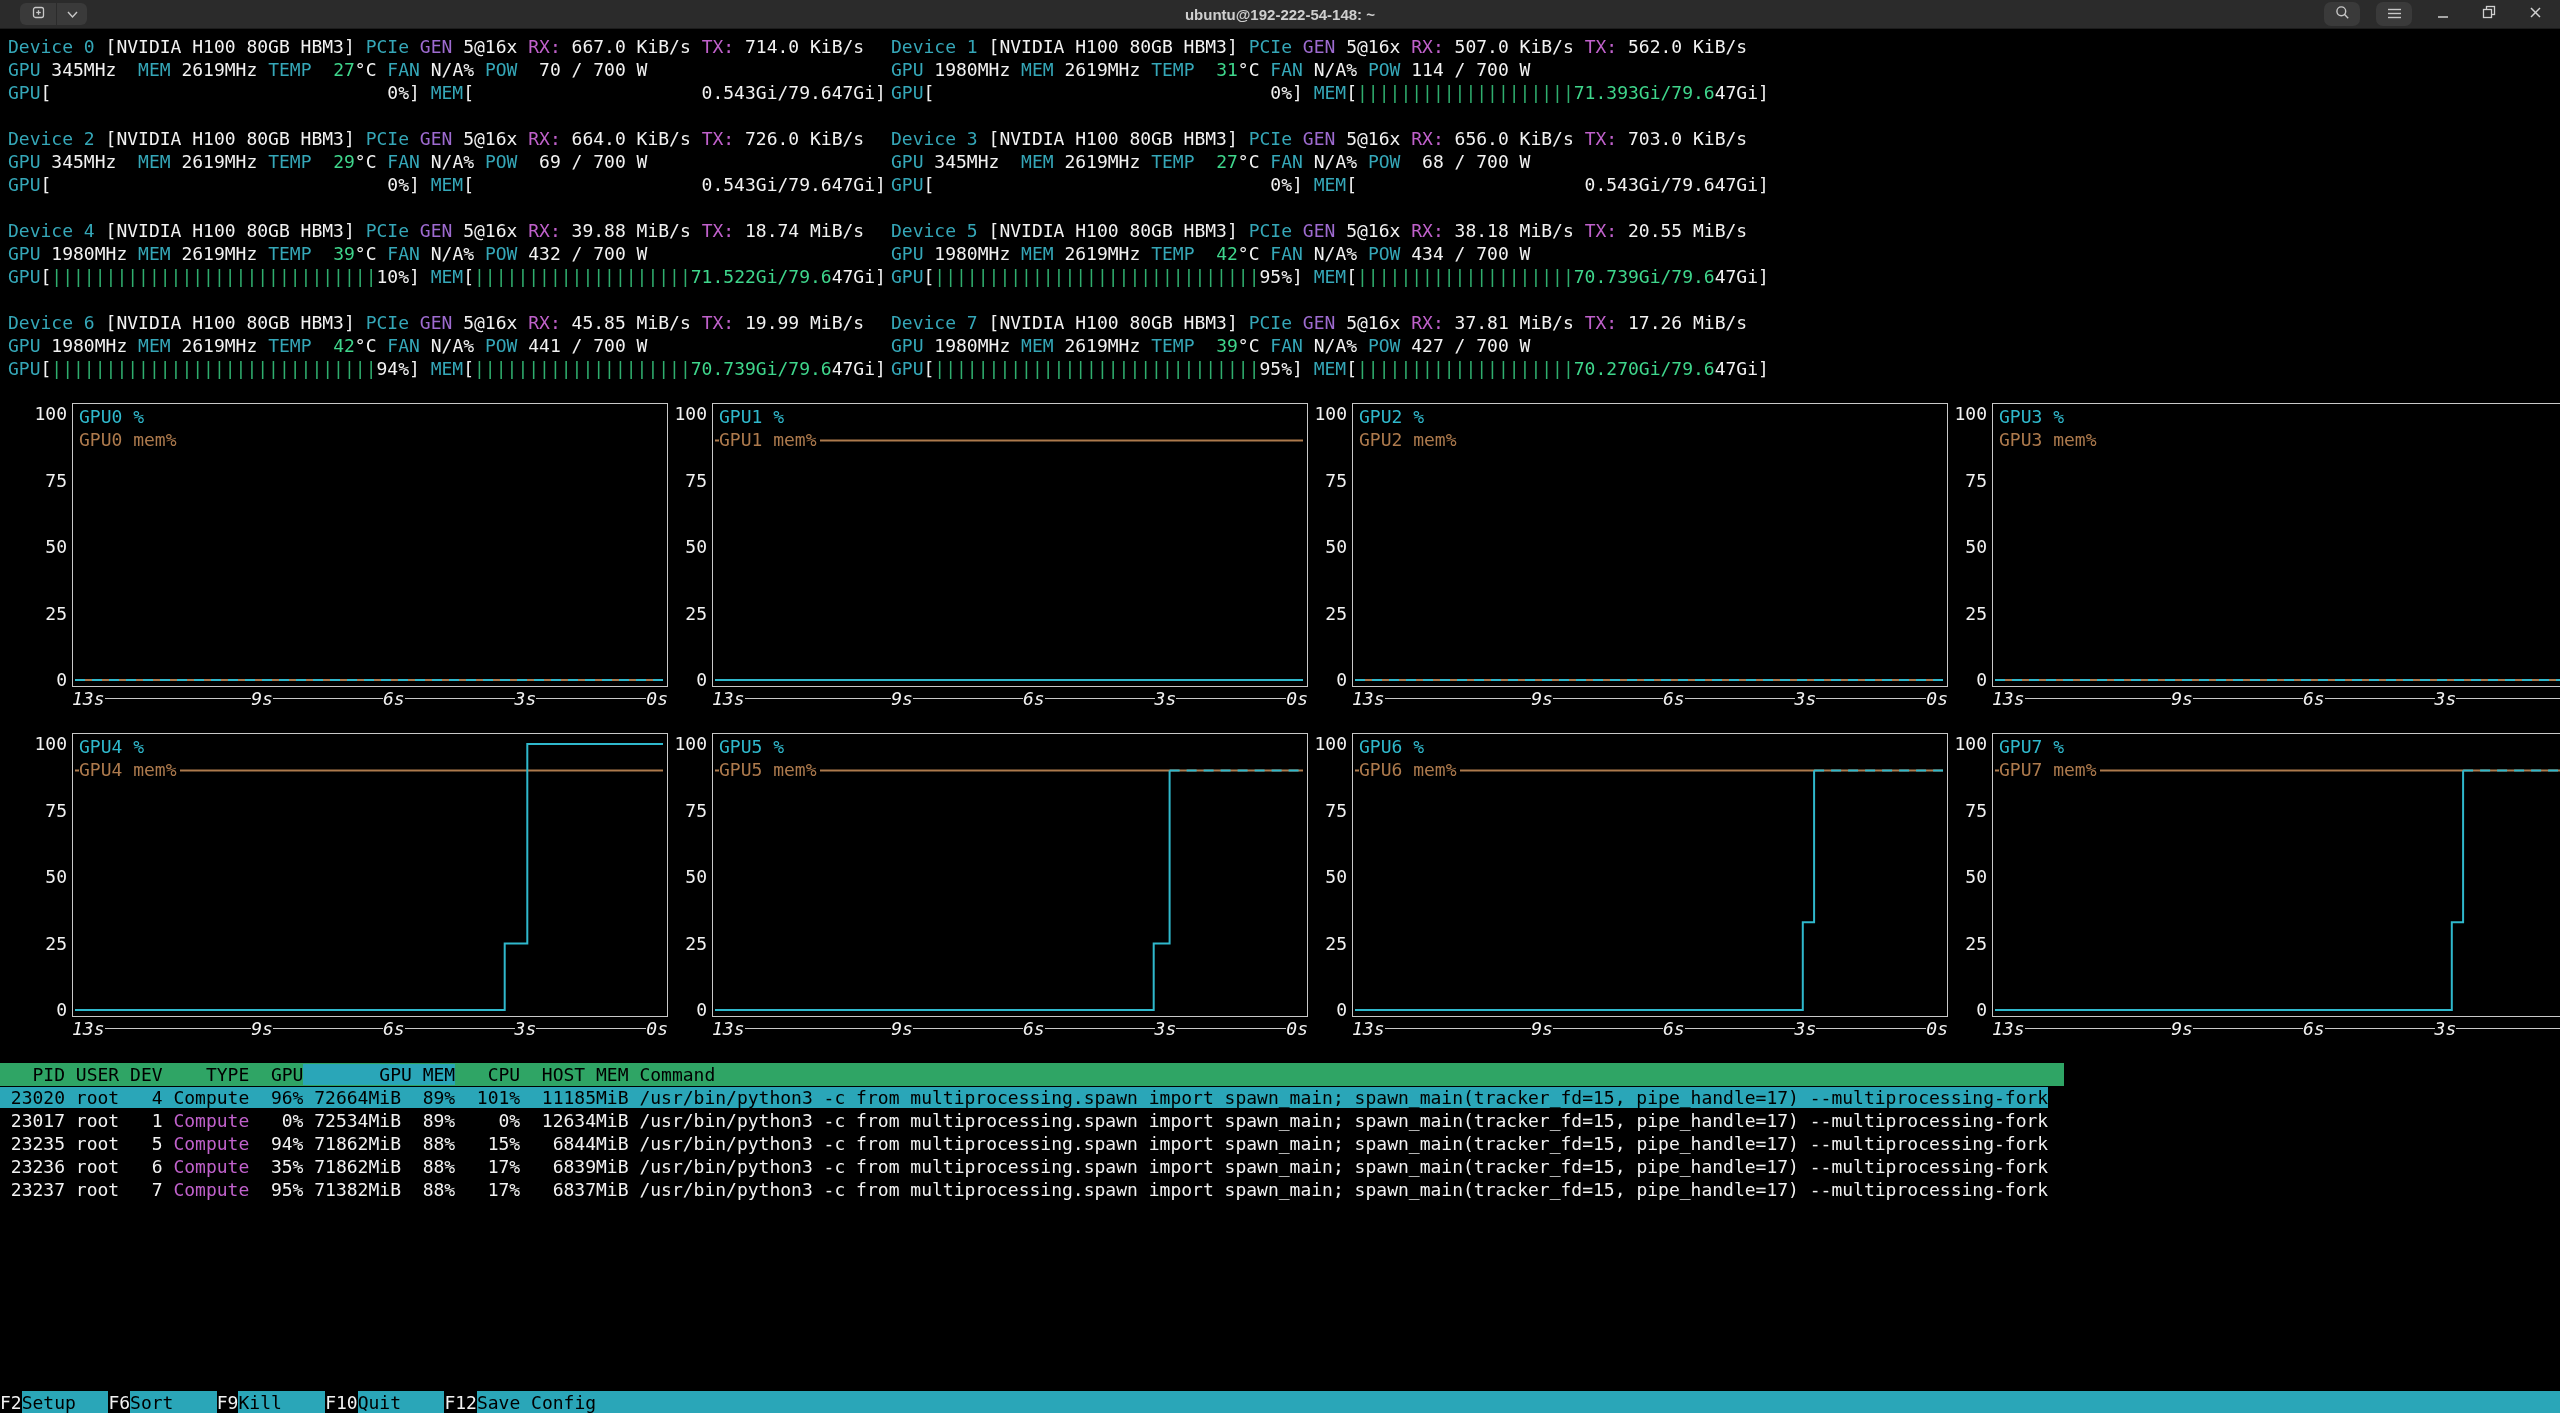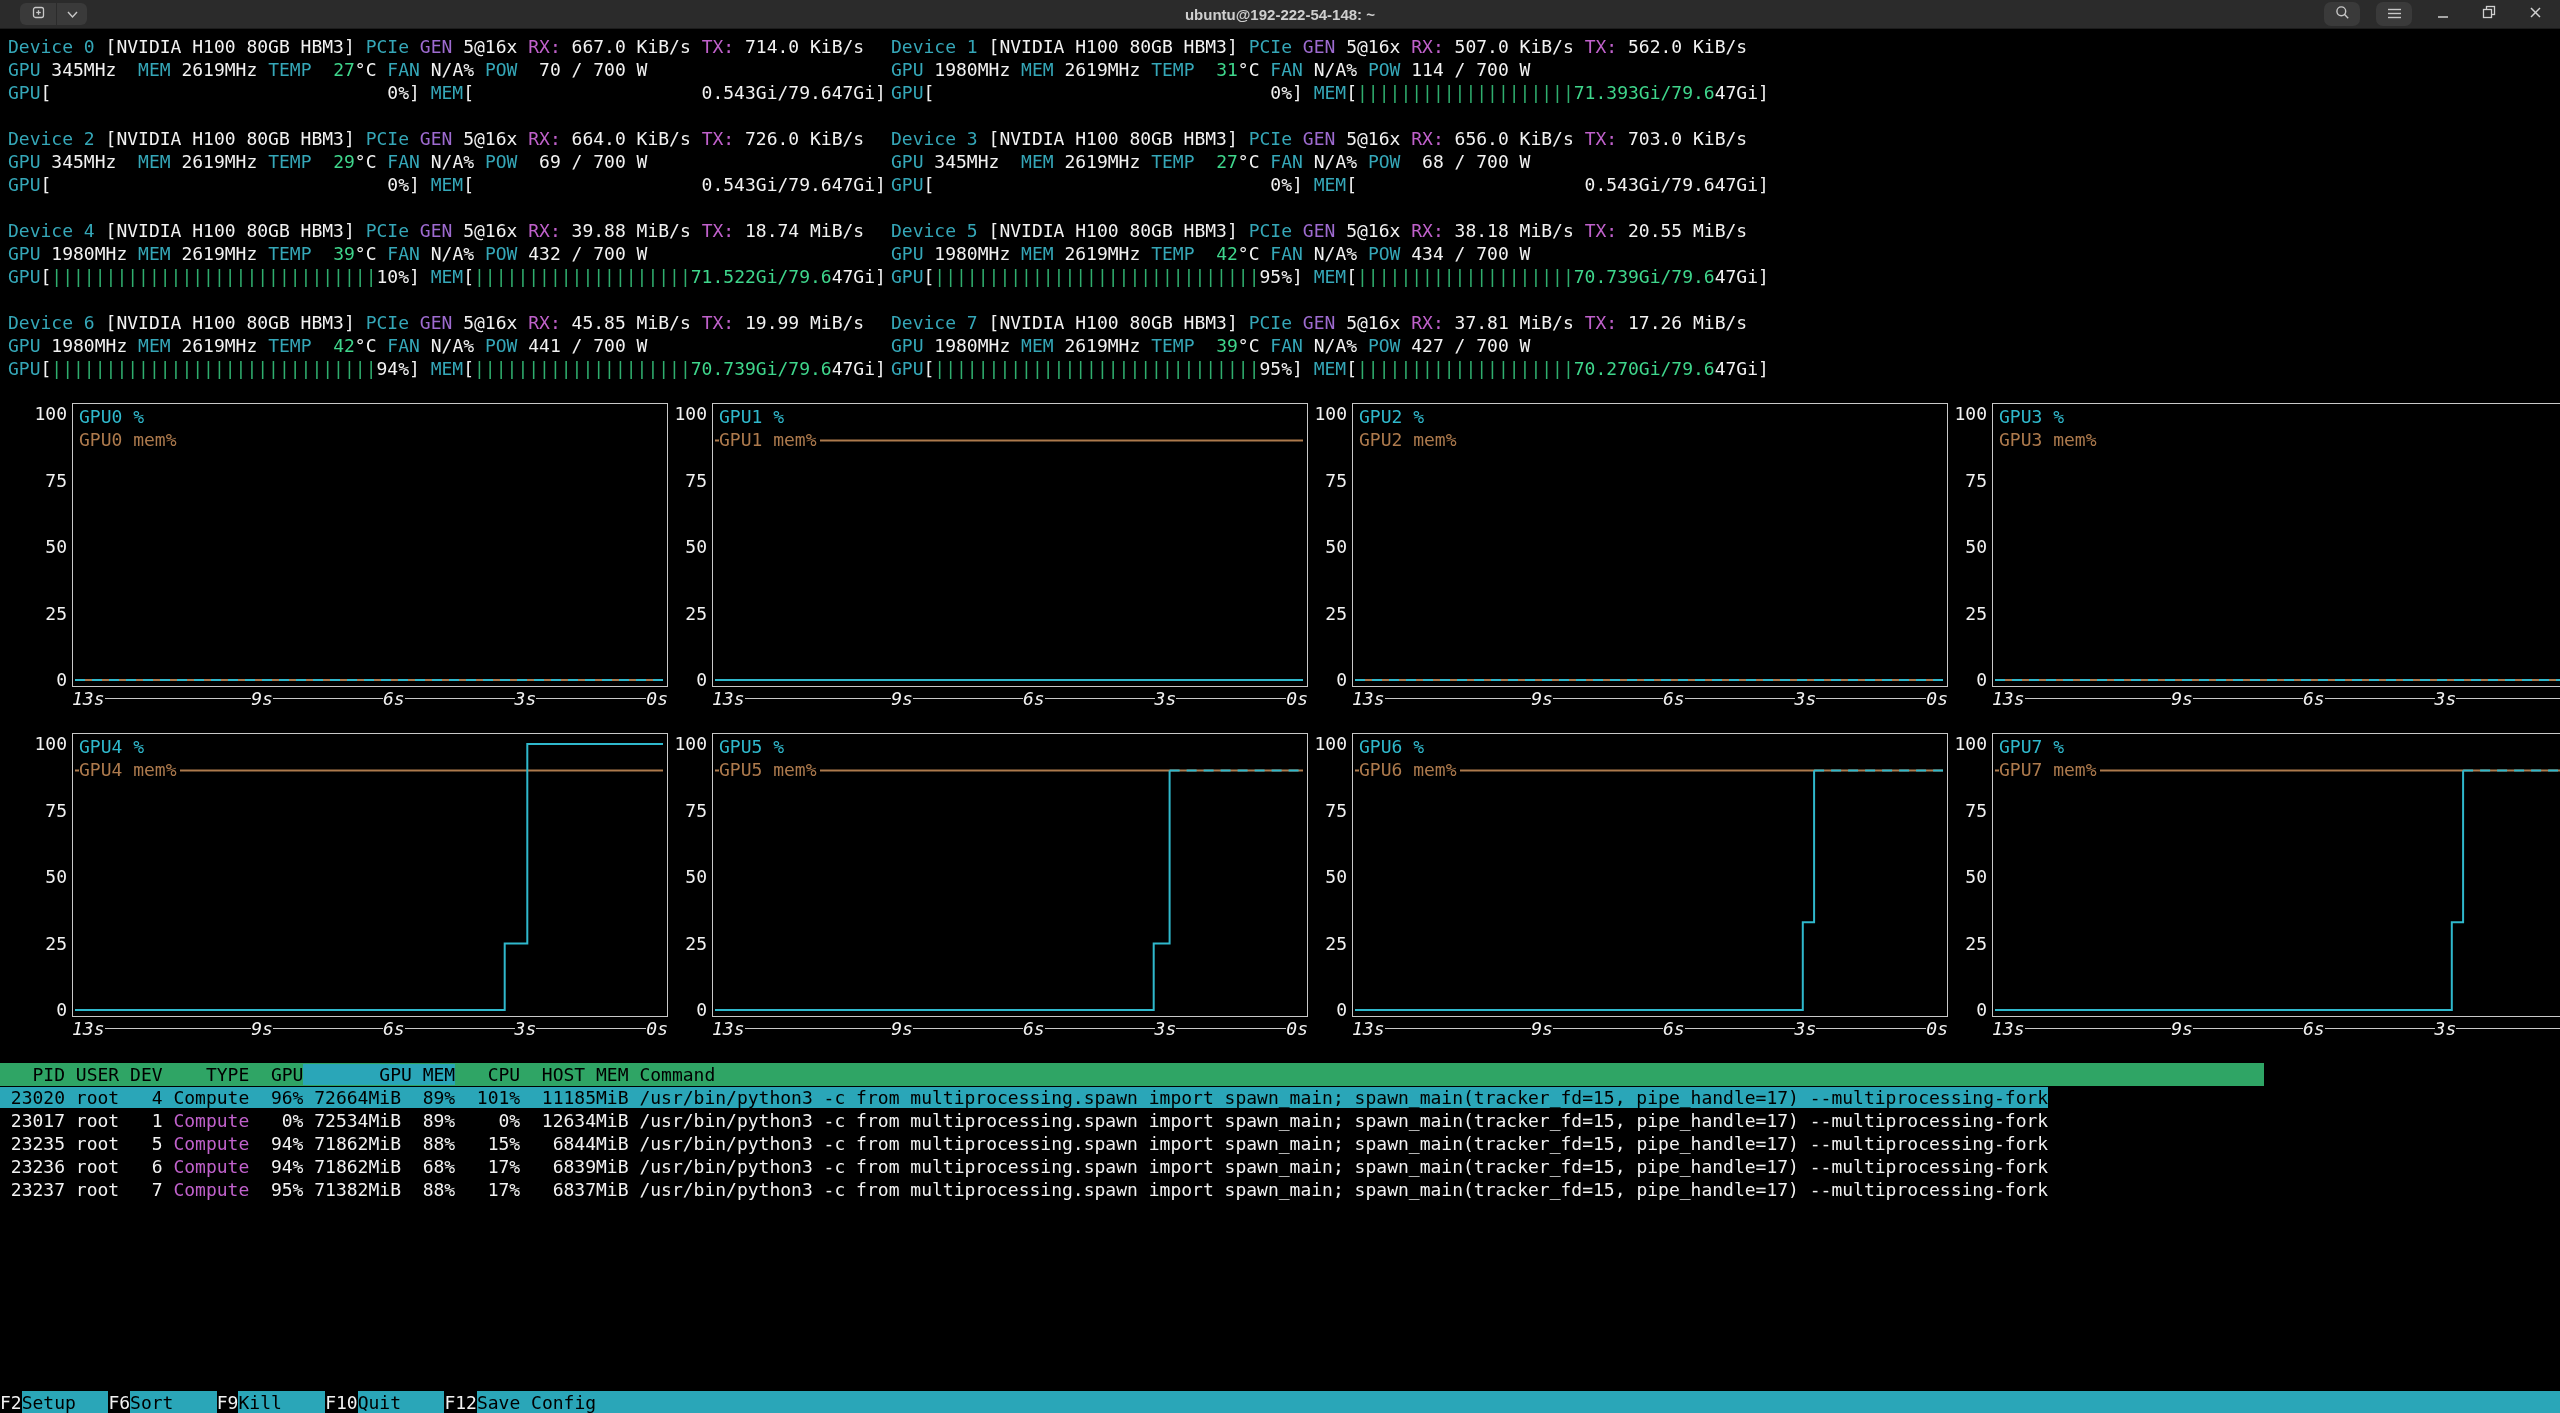--- a/index.html
+++ b/index.html
@@ -41,21 +41,21 @@
   .cbox{position:relative;width:594px;height:282px;border:1px solid var(--border);background:#000;}
   .cbox svg{position:absolute;left:0;top:0;}
   .legend{position:absolute;top:1px;left:6px;background:#000;padding-right:3px;}
   .leg1{color:var(--chart-cyan);}
   .leg2{color:var(--orange);}
   .xaxis{margin-left:44px;width:596px;height:22px;display:flex;align-items:center;font-style:italic;}
   .xseg{border-top:1px solid var(--border);height:0;}
 
   
   .proc{margin-top:2px;}
-  .phead{white-space:pre;width:2264px;background:var(--hdr-green);color:#000;}
+  .phead{white-space:pre;width:2064px;background:var(--hdr-green);color:#000;}
   .phead .sortcol{background:var(--sel-cyan);}
   .prow{white-space:pre;}
   .prow .sel{background:var(--sel-cyan);color:#000;}
 
   
   .fbar{position:absolute;left:0;bottom:0;width:2560px;height:23px;display:flex;white-space:pre;}
   .fkey{color:#f2f2f2;}
   .fchip{background:var(--sel-cyan);color:#000;}
   .fchip.last{flex:1;}
 </style>
@@ -424,17 +424,17 @@
             <span>0s</span>
           </div>
         </div>
       </div>
     </div>
   <div class="proc" id="proc">
       <div class="phead tline"><span>   PID USER DEV    TYPE  GPU</span><span class="sortcol">       GPU MEM</span><span>   CPU  HOST MEM Command</span></div>
       <div class="prow tline"><span class="sel"> 23020 root   4 Compute  96% 72664MiB  89%  101%  11185MiB /usr/bin/python3 -c from multiprocessing.spawn import spawn_main; spawn_main(tracker_fd=15, pipe_handle=17) --multiprocessing-fork</span></div>
       <div class="prow tline"><span class="w"> 23017 root   1 </span><span class="ma">Compute</span><span class="w">   0% 72534MiB  89%    0%  12634MiB /usr/bin/python3 -c from multiprocessing.spawn import spawn_main; spawn_main(tracker_fd=15, pipe_handle=17) --multiprocessing-fork</span></div>
       <div class="prow tline"><span class="w"> 23235 root   5 </span><span class="ma">Compute</span><span class="w">  94% 71862MiB  88%   15%   6844MiB /usr/bin/python3 -c from multiprocessing.spawn import spawn_main; spawn_main(tracker_fd=15, pipe_handle=17) --multiprocessing-fork</span></div>
-      <div class="prow tline"><span class="w"> 23236 root   6 </span><span class="ma">Compute</span><span class="w">  94% 71862MiB  68%   17%   6839MiB /usr/bin/python3 -c from multiprocessing.spawn import spawn_main; spawn_main(tracker_fd=15, pipe_handle=17) --multiprocessing-fork</span></div>
+      <div class="prow tline"><span class="w"> 23236 root   6 </span><span class="ma">Compute</span><span class="w">  35% 71862MiB  88%   17%   6839MiB /usr/bin/python3 -c from multiprocessing.spawn import spawn_main; spawn_main(tracker_fd=15, pipe_handle=17) --multiprocessing-fork</span></div>
       <div class="prow tline"><span class="w"> 23237 root   7 </span><span class="ma">Compute</span><span class="w">  95% 71382MiB  88%   17%   6837MiB /usr/bin/python3 -c from multiprocessing.spawn import spawn_main; spawn_main(tracker_fd=15, pipe_handle=17) --multiprocessing-fork</span></div>
     </div>
   <div class="fbar" id="fbar"><span class="fkey">F2</span><span class="fchip">Setup   </span><span class="fkey">F6</span><span class="fchip">Sort    </span><span class="fkey">F9</span><span class="fchip">Kill    </span><span class="fkey">F10</span><span class="fchip">Quit    </span><span class="fkey">F12</span><span class="fchip last">Save Config</span></div>
 </div>
 
 </body></html>

